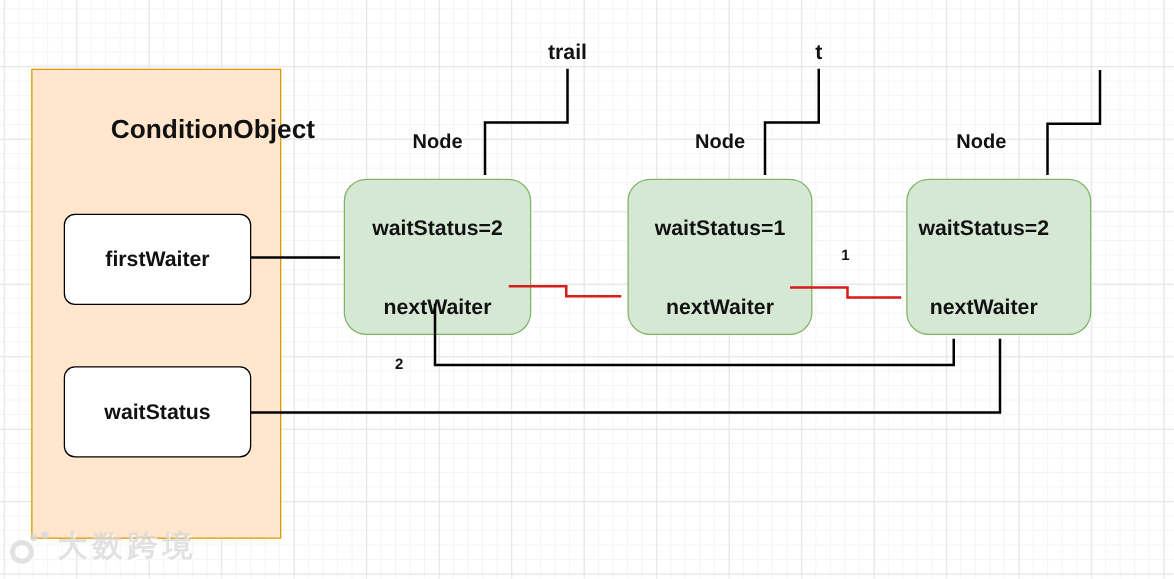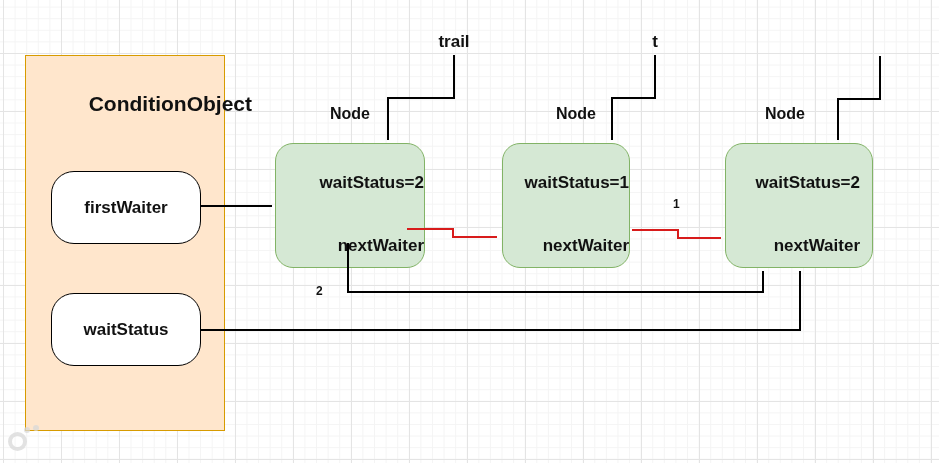--- a/index.html
+++ b/index.html
@@ -30,37 +30,37 @@
     border: 1.5px solid #d79b00;
   }
   .co-title {
     position: absolute; left: 0; top: 36px; width: 100%;
     text-align: right; font-weight: bold; font-size: 21px; color: #111; margin-left: 28px;
   }
   .field-box {
     position: absolute; left: 25px; width: 150px; height: 73px;
     background: #ffffff;
     border: 1.8px solid #000000;
-    border-radius: 23px;
+    border-radius: 9px;
     display: flex; align-items: center; justify-content: center;
     font-weight: bold; font-size: 17px; color: #111;
   }
   .field-first { top: 115px; }
   .field-last  { top: 237px; }
 
   
   .node-box {
     top: 143px; height: 125px;
     background: #d5e8d4;
     border: 1.5px solid #82b366;
     border-radius: 18px;
   }
   .node-line {
     position: absolute; left: 0; width: 100%;
-    text-align: right; font-weight: bold; font-size: 17px; color: #111;
+    text-align: center; font-weight: bold; font-size: 17px; color: #111;
     line-height: 20px;
   }
   .node-ws { top: 29px; }
   .node-nw { top: 92px; }
   .node-box.shift-left .node-line { transform: translateX(-12px); }
 
   .node-title {
     top: 105px; height: 26px;
     text-align: center; font-weight: bold; font-size: 16px; color: #111;
   }
@@ -125,21 +125,21 @@
   <div class="abs pointer-label" style="left:613px;">t</div>
 
   <div class="abs node-title" style="left:275px;width:150px;">Node</div>
   <div class="abs node-title" style="left:502px;width:148px;">Node</div>
   <div class="abs node-title" style="left:711px;width:148px;">Node</div>
 
   <div class="abs node-box" style="left:275px;width:150px;">
     <div class="node-line node-ws">waitStatus=2</div>
     <div class="node-line node-nw">nextWaiter</div>
   </div>
-  <div class="abs node-box" style="left:502px;width:128px;">
+  <div class="abs node-box" style="left:502px;width:148px;">
     <div class="node-line node-ws">waitStatus=1</div>
     <div class="node-line node-nw">nextWaiter</div>
   </div>
   <div class="abs node-box shift-left" style="left:725px;width:148px;">
     <div class="node-line node-ws">waitStatus=2</div>
     <div class="node-line node-nw">nextWaiter</div>
   </div>
 
   <div class="abs num-label" style="left:673px;top:197px;">1</div>
   <div class="abs num-label" style="left:316px;top:284px;">2</div>
@@ -160,15 +160,16 @@
     <path class="edge-black" d="M880,56 L880,99 L838,99 L838,140" marker-end="url(#arrow-black)"></path>
     <path class="edge-red" d="M407,229 L453,229 L453,237 L497,237" marker-end="url(#arrow-red)"></path>
     <path class="edge-red" d="M632,230 L678,230 L678,238 L721,238" marker-end="url(#arrow-red)"></path>
     <path class="edge-black" d="M348,243 L348,292 L763,292 L763,271" marker-end="url(#arrow-black)"></path>
     <path class="edge-black" d="M200,330 L800,330 L800,271" marker-end="url(#arrow-black)"></path>
   </svg>
 
   <div class="abs watermark">
     <span class="wm-ring"></span>
     <span class="wm-dots"></span>
+    <span class="wm-text">大数跨境</span>
   </div>
 
 </div>
 
 </body></html>

